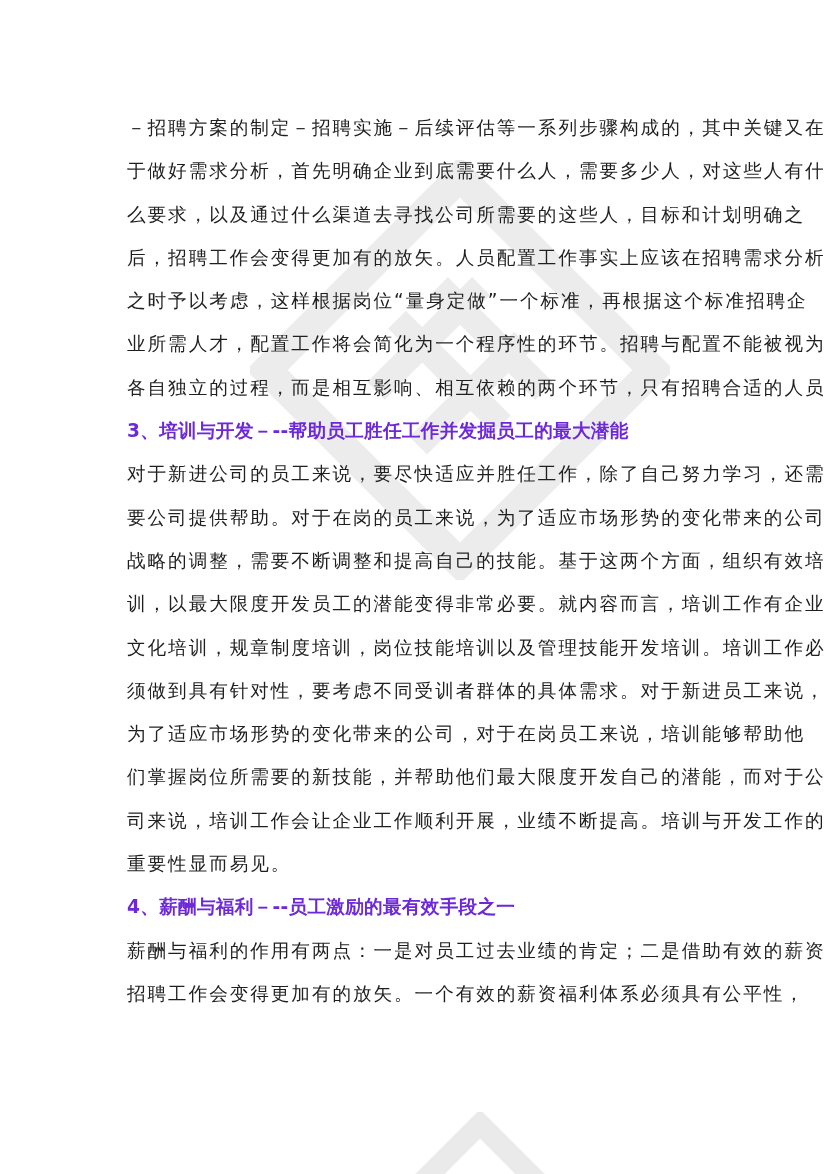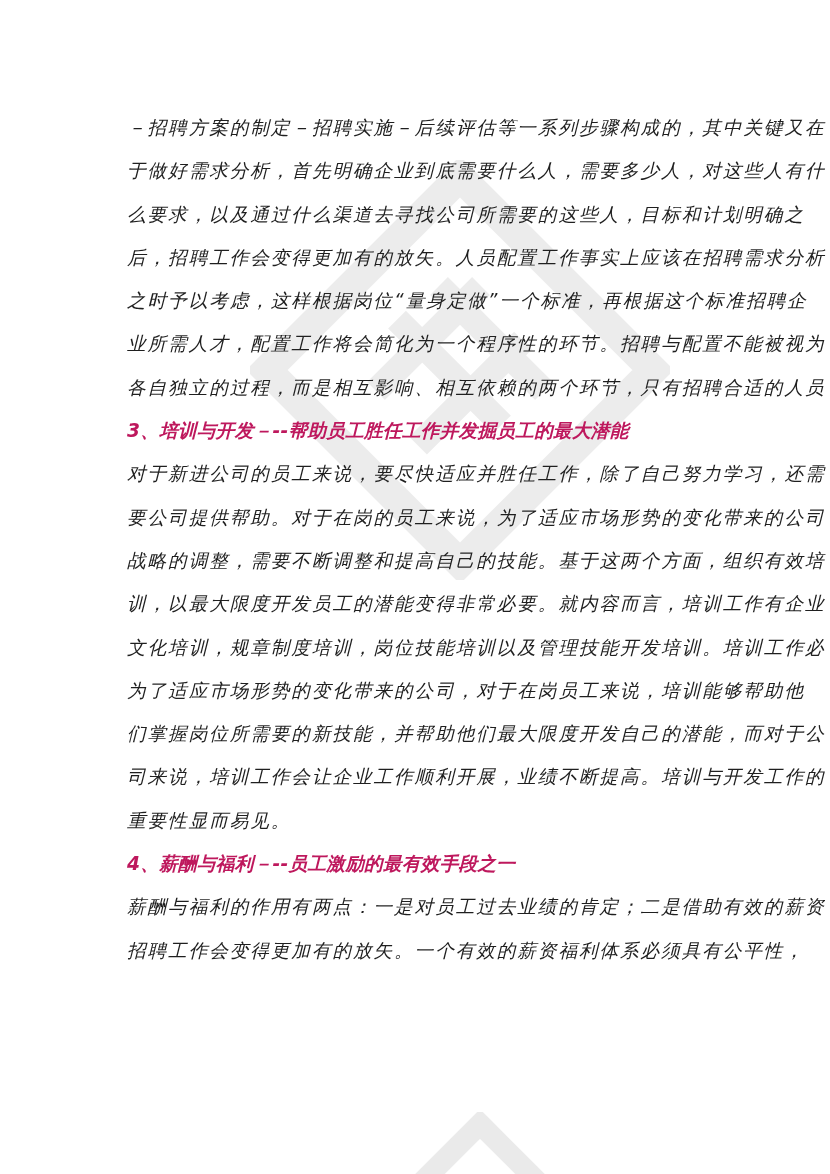--- a/index.html
+++ b/index.html
@@ -44,26 +44,25 @@
       left: 127px;
       top: 106px;
       width: 580px;
     }
     .line {
       height: 43.3px;
       line-height: 43.3px;
       font-size: 18.6px;
       letter-spacing: 1.95px;
       white-space: nowrap;
-      font-style: italic;
     }
     .heading {
       font-weight: bold;
       letter-spacing: 0.3px;
-      color: #be185d;
+      color: #6d28d9;
     }
   </style>
 </head>
 <body>
 
 <div class="page">
 
   <svg class="watermark" viewBox="0 0 100 100">
     <polygon points="50,4 96,50 50,96 4,50" fill="none" stroke="#000" stroke-width="7"></polygon>
     <path d="M35 38 L60 63 M45 30 L70 55 M30 55 L55 30 M40 68 L65 43" stroke="#000" stroke-width="6" fill="none"></path>
@@ -87,20 +86,21 @@
     </div>
 
     <div class="line heading">3、培训与开发－--帮助员工胜任工作并发掘员工的最大潜能</div>
 
     <div>
       <div class="line">对于新进公司的员工来说，要尽快适应并胜任工作，除了自己努力学习，还需</div>
       <div class="line">要公司提供帮助。对于在岗的员工来说，为了适应市场形势的变化带来的公司</div>
       <div class="line">战略的调整，需要不断调整和提高自己的技能。基于这两个方面，组织有效培</div>
       <div class="line">训，以最大限度开发员工的潜能变得非常必要。就内容而言，培训工作有企业</div>
       <div class="line">文化培训，规章制度培训，岗位技能培训以及管理技能开发培训。培训工作必</div>
+      <div class="line">须做到具有针对性，要考虑不同受训者群体的具体需求。对于新进员工来说，</div>
       <div class="line">为了适应市场形势的变化带来的公司，对于在岗员工来说，培训能够帮助他</div>
       <div class="line">们掌握岗位所需要的新技能，并帮助他们最大限度开发自己的潜能，而对于公</div>
       <div class="line">司来说，培训工作会让企业工作顺利开展，业绩不断提高。培训与开发工作的</div>
       <div class="line">重要性显而易见。</div>
     </div>
 
     <div class="line heading">4、薪酬与福利－--员工激励的最有效手段之一</div>
 
     <div>
       <div class="line">薪酬与福利的作用有两点：一是对员工过去业绩的肯定；二是借助有效的薪资</div>

